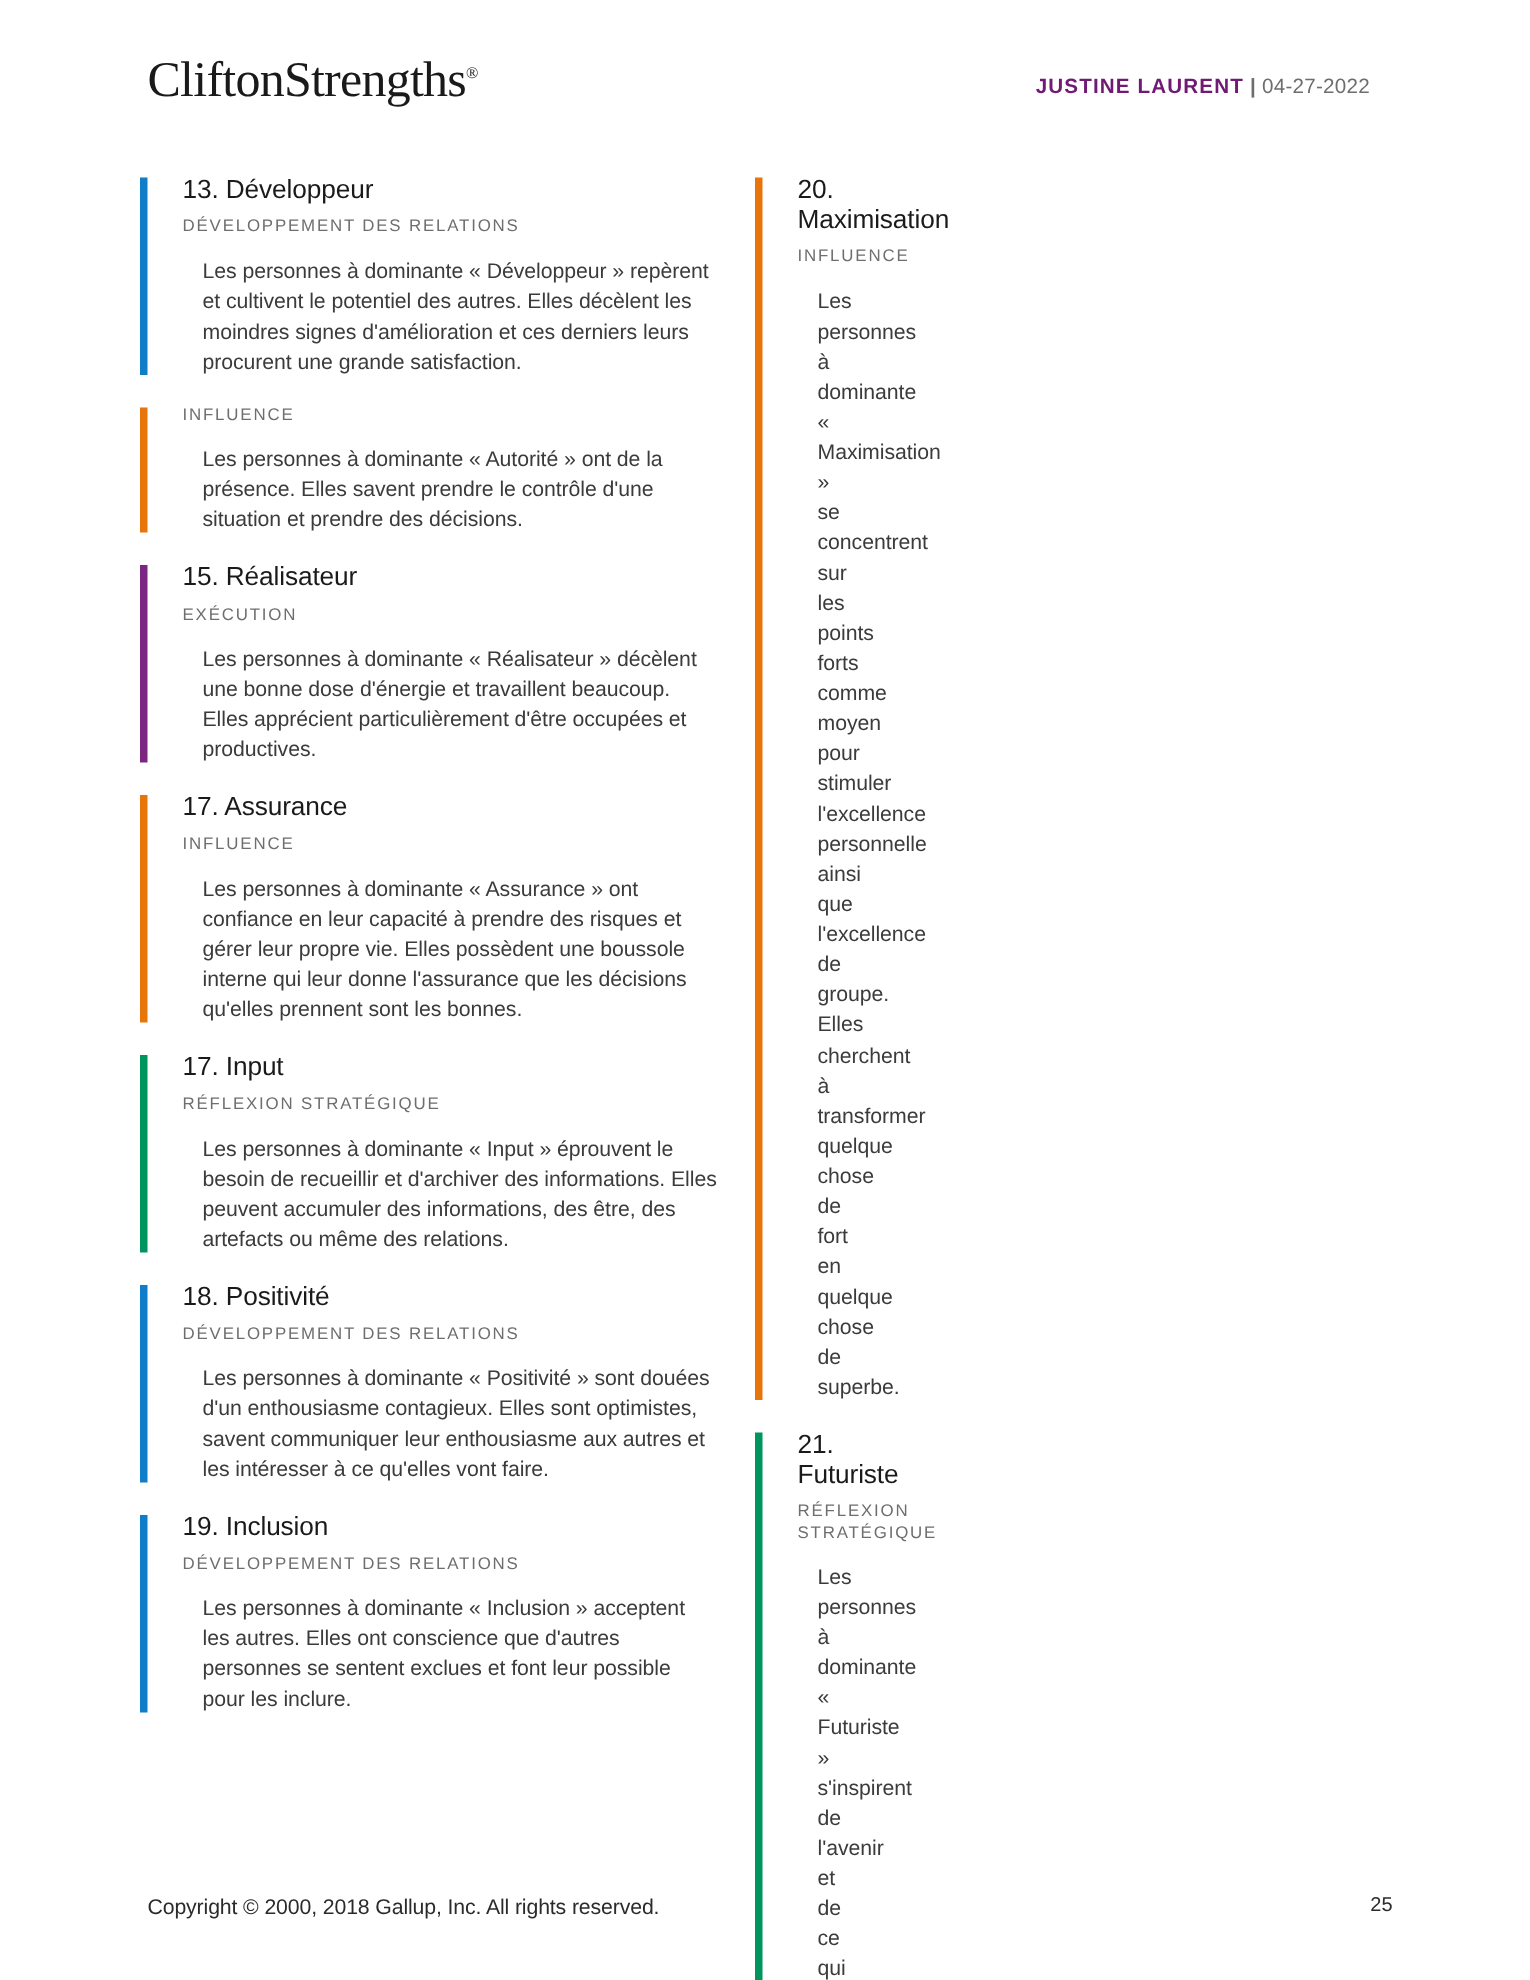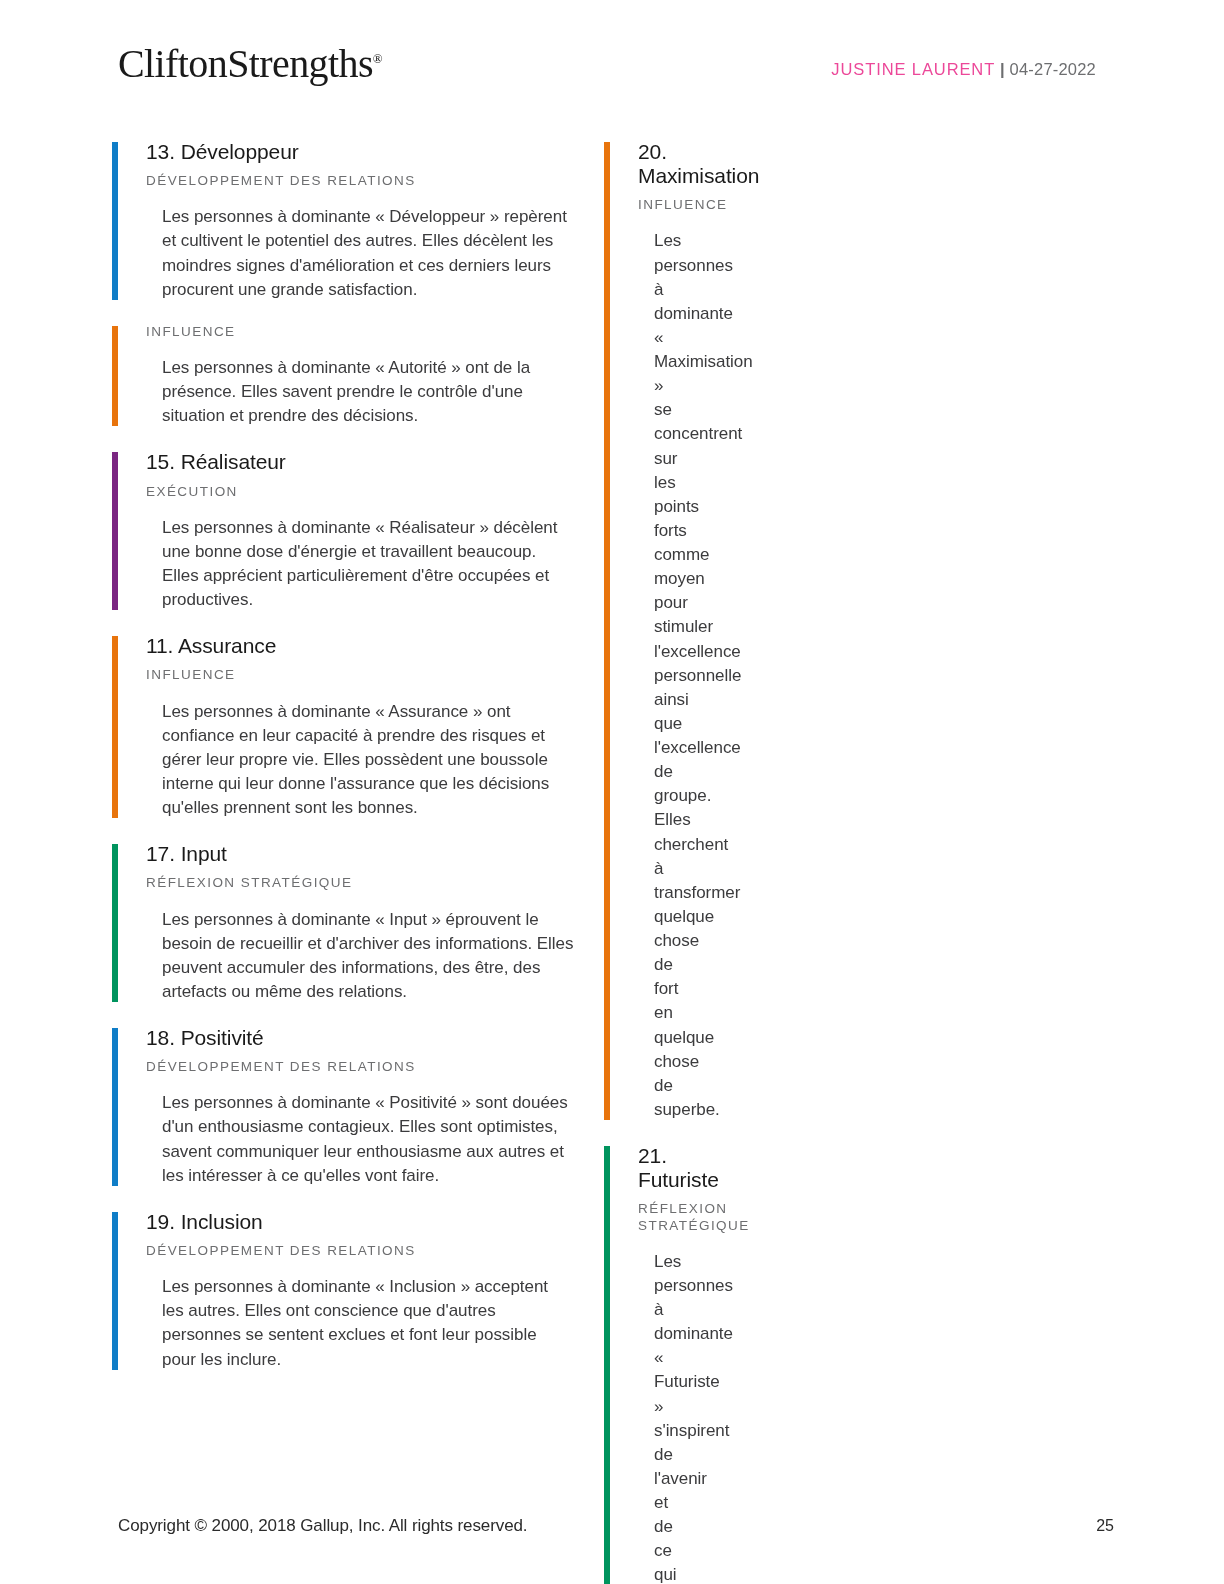--- a/index.html
+++ b/index.html
@@ -53,23 +53,23 @@
   }
   .header-meta {
     font-size: 16.5px;
     color: #6d6e70;
     letter-spacing: 0.2px;
     white-space: nowrap;
     position: relative;
     top: 22px;
   }
   .header-meta .who {
-    font-weight: normal;
+    font-weight: bold;
     letter-spacing: 0.9px;
-    color: #ec4899;
+    color: #701a75;
   }
   .header-meta .sep {
     font-weight: bold;
   }
 
   
   .columns {
     position: absolute;
     left: 0;
     top: 140px;
@@ -128,21 +128,21 @@
     letter-spacing: -0.05px;
   }
 
   
   .footer {
     position: absolute;
     left: 118px;
     right: 110px;
     bottom: 48px;
     display: flex;
-    align-items: center;
+    align-items: flex-start;
     justify-content: space-between;
     font-size: 17px;
     color: #2b2b2b;
   }
   .footer .copy { letter-spacing: -0.1px; }
   .footer .pageno { font-size: 16px; color: #2b2b2b; }
 </style>
 </head>
 <body>
 
@@ -171,21 +171,21 @@
           <p class="theme-desc">Les personnes à dominante « Autorité » ont de la présence. Elles savent prendre le contrôle d'une situation et prendre des décisions.</p>
         </div>
         <div class="theme">
           <span class="bar" style="background: rgb(123, 38, 130);"></span>
           <h2 class="theme-name">15. Réalisateur</h2>
           <div class="theme-domain">EXÉCUTION</div>
           <p class="theme-desc">Les personnes à dominante « Réalisateur » décèlent une bonne dose d'énergie et travaillent beaucoup. Elles apprécient particulièrement d'être occupées et productives.</p>
         </div>
         <div class="theme">
           <span class="bar" style="background: rgb(232, 116, 12);"></span>
-          <h2 class="theme-name">11. Assurance</h2>
+          <h2 class="theme-name">17. Assurance</h2>
           <div class="theme-domain">INFLUENCE</div>
           <p class="theme-desc">Les personnes à dominante « Assurance » ont confiance en leur capacité à prendre des risques et gérer leur propre vie. Elles possèdent une boussole interne qui leur donne l'assurance que les décisions qu'elles prennent sont les bonnes.</p>
         </div>
         <div class="theme">
           <span class="bar" style="background: rgb(0, 148, 94);"></span>
           <h2 class="theme-name">17. Input</h2>
           <div class="theme-domain">RÉFLEXION STRATÉGIQUE</div>
           <p class="theme-desc">Les personnes à dominante « Input » éprouvent le besoin de recueillir et d'archiver des informations. Elles peuvent accumuler des informations, des être, des artefacts ou même des relations.</p>
         </div>
         <div class="theme">

